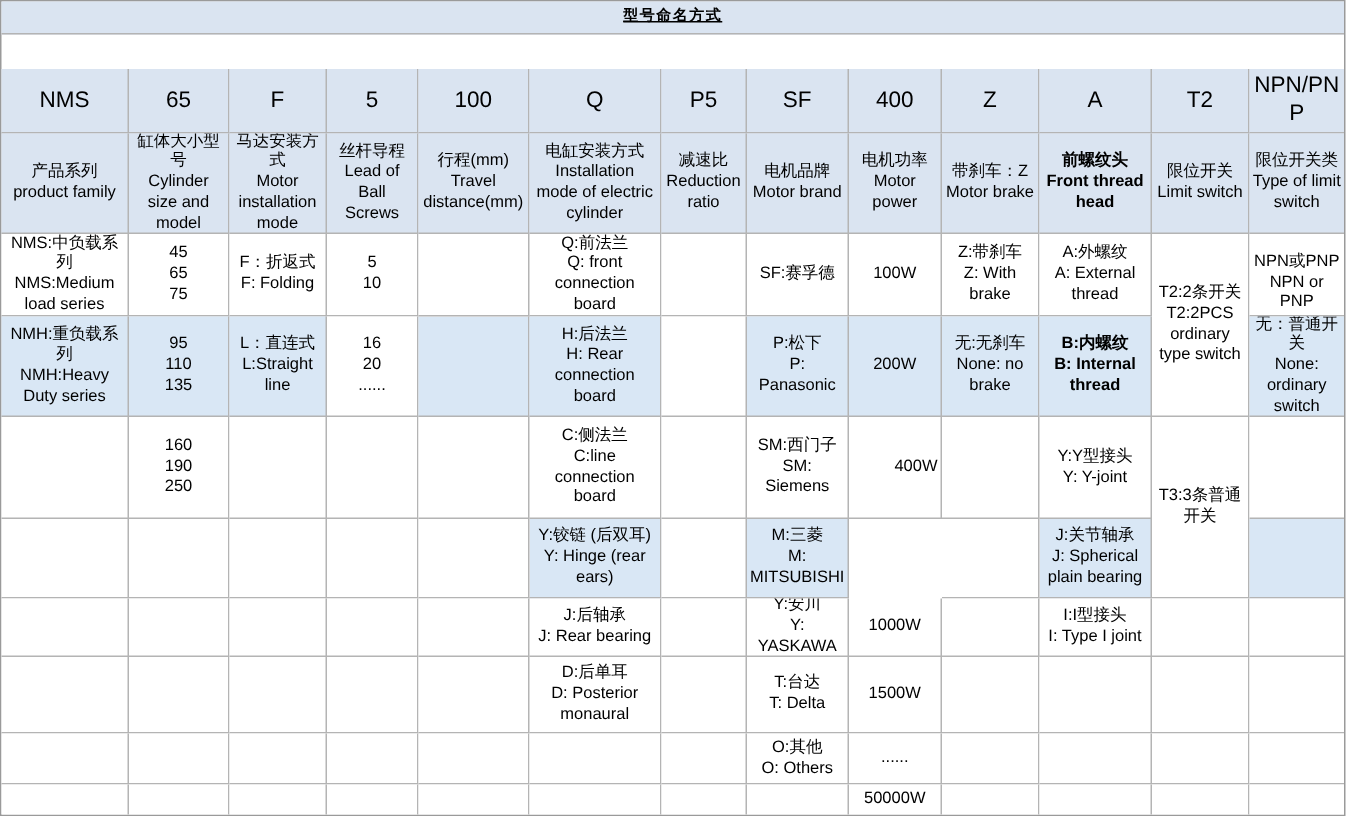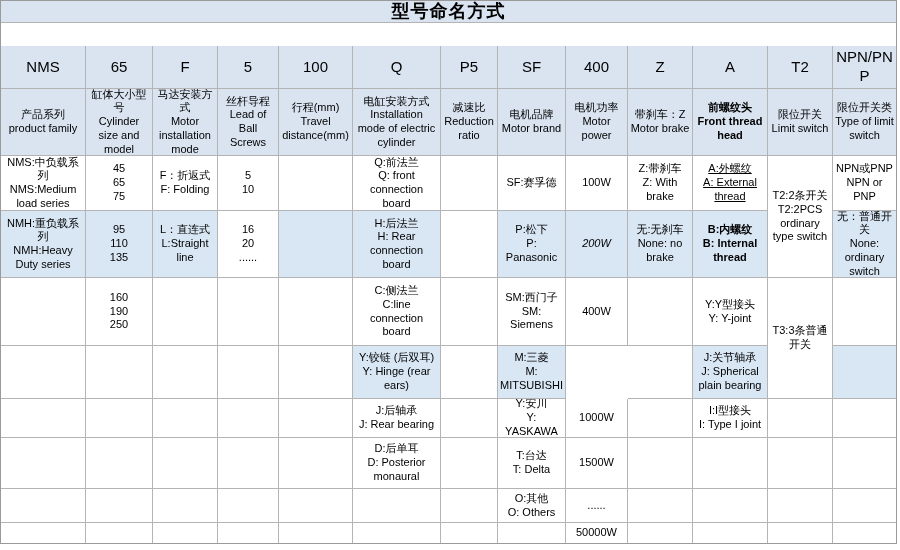--- a/index.html
+++ b/index.html
@@ -28,21 +28,21 @@
     justify-content:center;
     text-align:center;
     overflow:hidden;
     padding:1px 2px;
     line-height:1.25;
     word-break:break-word;
     background:#fff;
   }
   .hdr{background:#dae4f1;}
   .alt{background:#d9e7f5;}
-  .title-cell{font-size:18px;font-weight:bold;letter-spacing:1px;}
+  .title-cell{font-size:10px;font-weight:bold;letter-spacing:1px;text-decoration:underline;}
   .model-cell{font-size:14.5px;}
   .code-cell{font-size:15px;}
   .desc-cell{font-size:11px;}
   .desc-zh{font-size:11px;}
   .desc-en{font-size:11px;}
   .body-cell{font-size:11px;}
 </style>
 </head>
 <body>
 
@@ -138,29 +138,29 @@
       <div class="cell body-cell" style="grid-area: 5 / 8;">
         <div>SF:赛孚德</div>
       </div>
       <div class="cell body-cell" style="grid-area: 5 / 9;">
         <div>100W</div>
       </div>
       <div class="cell body-cell" style="grid-area: 5 / 10;">
         <div>Z:带刹车</div>
         <div>Z: With brake</div>
       </div>
-      <div class="cell body-cell" style="grid-area: 5 / 11; text-decoration: underline;">
+      <div class="cell body-cell" style="grid-area: 5 / 11;">
         <div>A:外螺纹</div>
         <div>A: External thread</div>
       </div>
       <div class="cell body-cell" style="grid-area: 5 / 12 / span 2;">
         <div>T2:2条开关</div>
         <div>T2:2PCS ordinary type switch</div>
       </div>
-      <div class="cell body-cell" style="grid-area: 5 / 13; border-right: none;">
+      <div class="cell body-cell" style="grid-area: 5 / 13; border-right: none; justify-content: flex-end;">
         <div>NPN或PNP</div>
         <div>NPN or PNP</div>
       </div>
       <div class="cell body-cell alt" style="grid-area: 6 / 1;">
         <div>NMH:重负载系列</div>
         <div>NMH:Heavy Duty series</div>
       </div>
       <div class="cell body-cell alt" style="grid-area: 6 / 2;">
         <div>95</div>
         <div>110</div>
@@ -177,21 +177,21 @@
       </div>
       <div class="cell body-cell alt" style="grid-area: 6 / 5;"></div>
       <div class="cell body-cell alt" style="grid-area: 6 / 6;">
         <div>H:后法兰</div>
         <div>H: Rear connection board</div>
       </div>
       <div class="cell body-cell alt" style="grid-area: 6 / 8;">
         <div>P:松下</div>
         <div>P: Panasonic</div>
       </div>
-      <div class="cell body-cell alt" style="grid-area: 6 / 9; font-style: italic;">
+      <div class="cell body-cell alt" style="grid-area: 6 / 9;">
         <div>200W</div>
       </div>
       <div class="cell body-cell alt" style="grid-area: 6 / 10;">
         <div>无:无刹车</div>
         <div>None: no brake</div>
       </div>
       <div class="cell body-cell alt" style="grid-area: 6 / 11; font-weight: bold;">
         <div>B:内螺纹</div>
         <div>B: Internal thread</div>
       </div>
@@ -205,21 +205,21 @@
         <div>250</div>
       </div>
       <div class="cell body-cell" style="grid-area: 7 / 6;">
         <div>C:侧法兰</div>
         <div>C:line connection board</div>
       </div>
       <div class="cell body-cell" style="grid-area: 7 / 8;">
         <div>SM:西门子</div>
         <div>SM: Siemens</div>
       </div>
-      <div class="cell body-cell" style="grid-area: 7 / 9;">
+      <div class="cell body-cell" style="grid-area: 7 / 9; align-items: flex-end;">
         <div>400W</div>
       </div>
       <div class="cell body-cell" style="grid-area: 7 / 11;">
         <div>Y:Y型接头</div>
         <div>Y: Y-joint</div>
       </div>
       <div class="cell body-cell" style="grid-area: 7 / 12 / span 2;">
         <div>T3:3条普通开关</div>
       </div>
       <div class="cell body-cell alt" style="grid-area: 8 / 6;">

